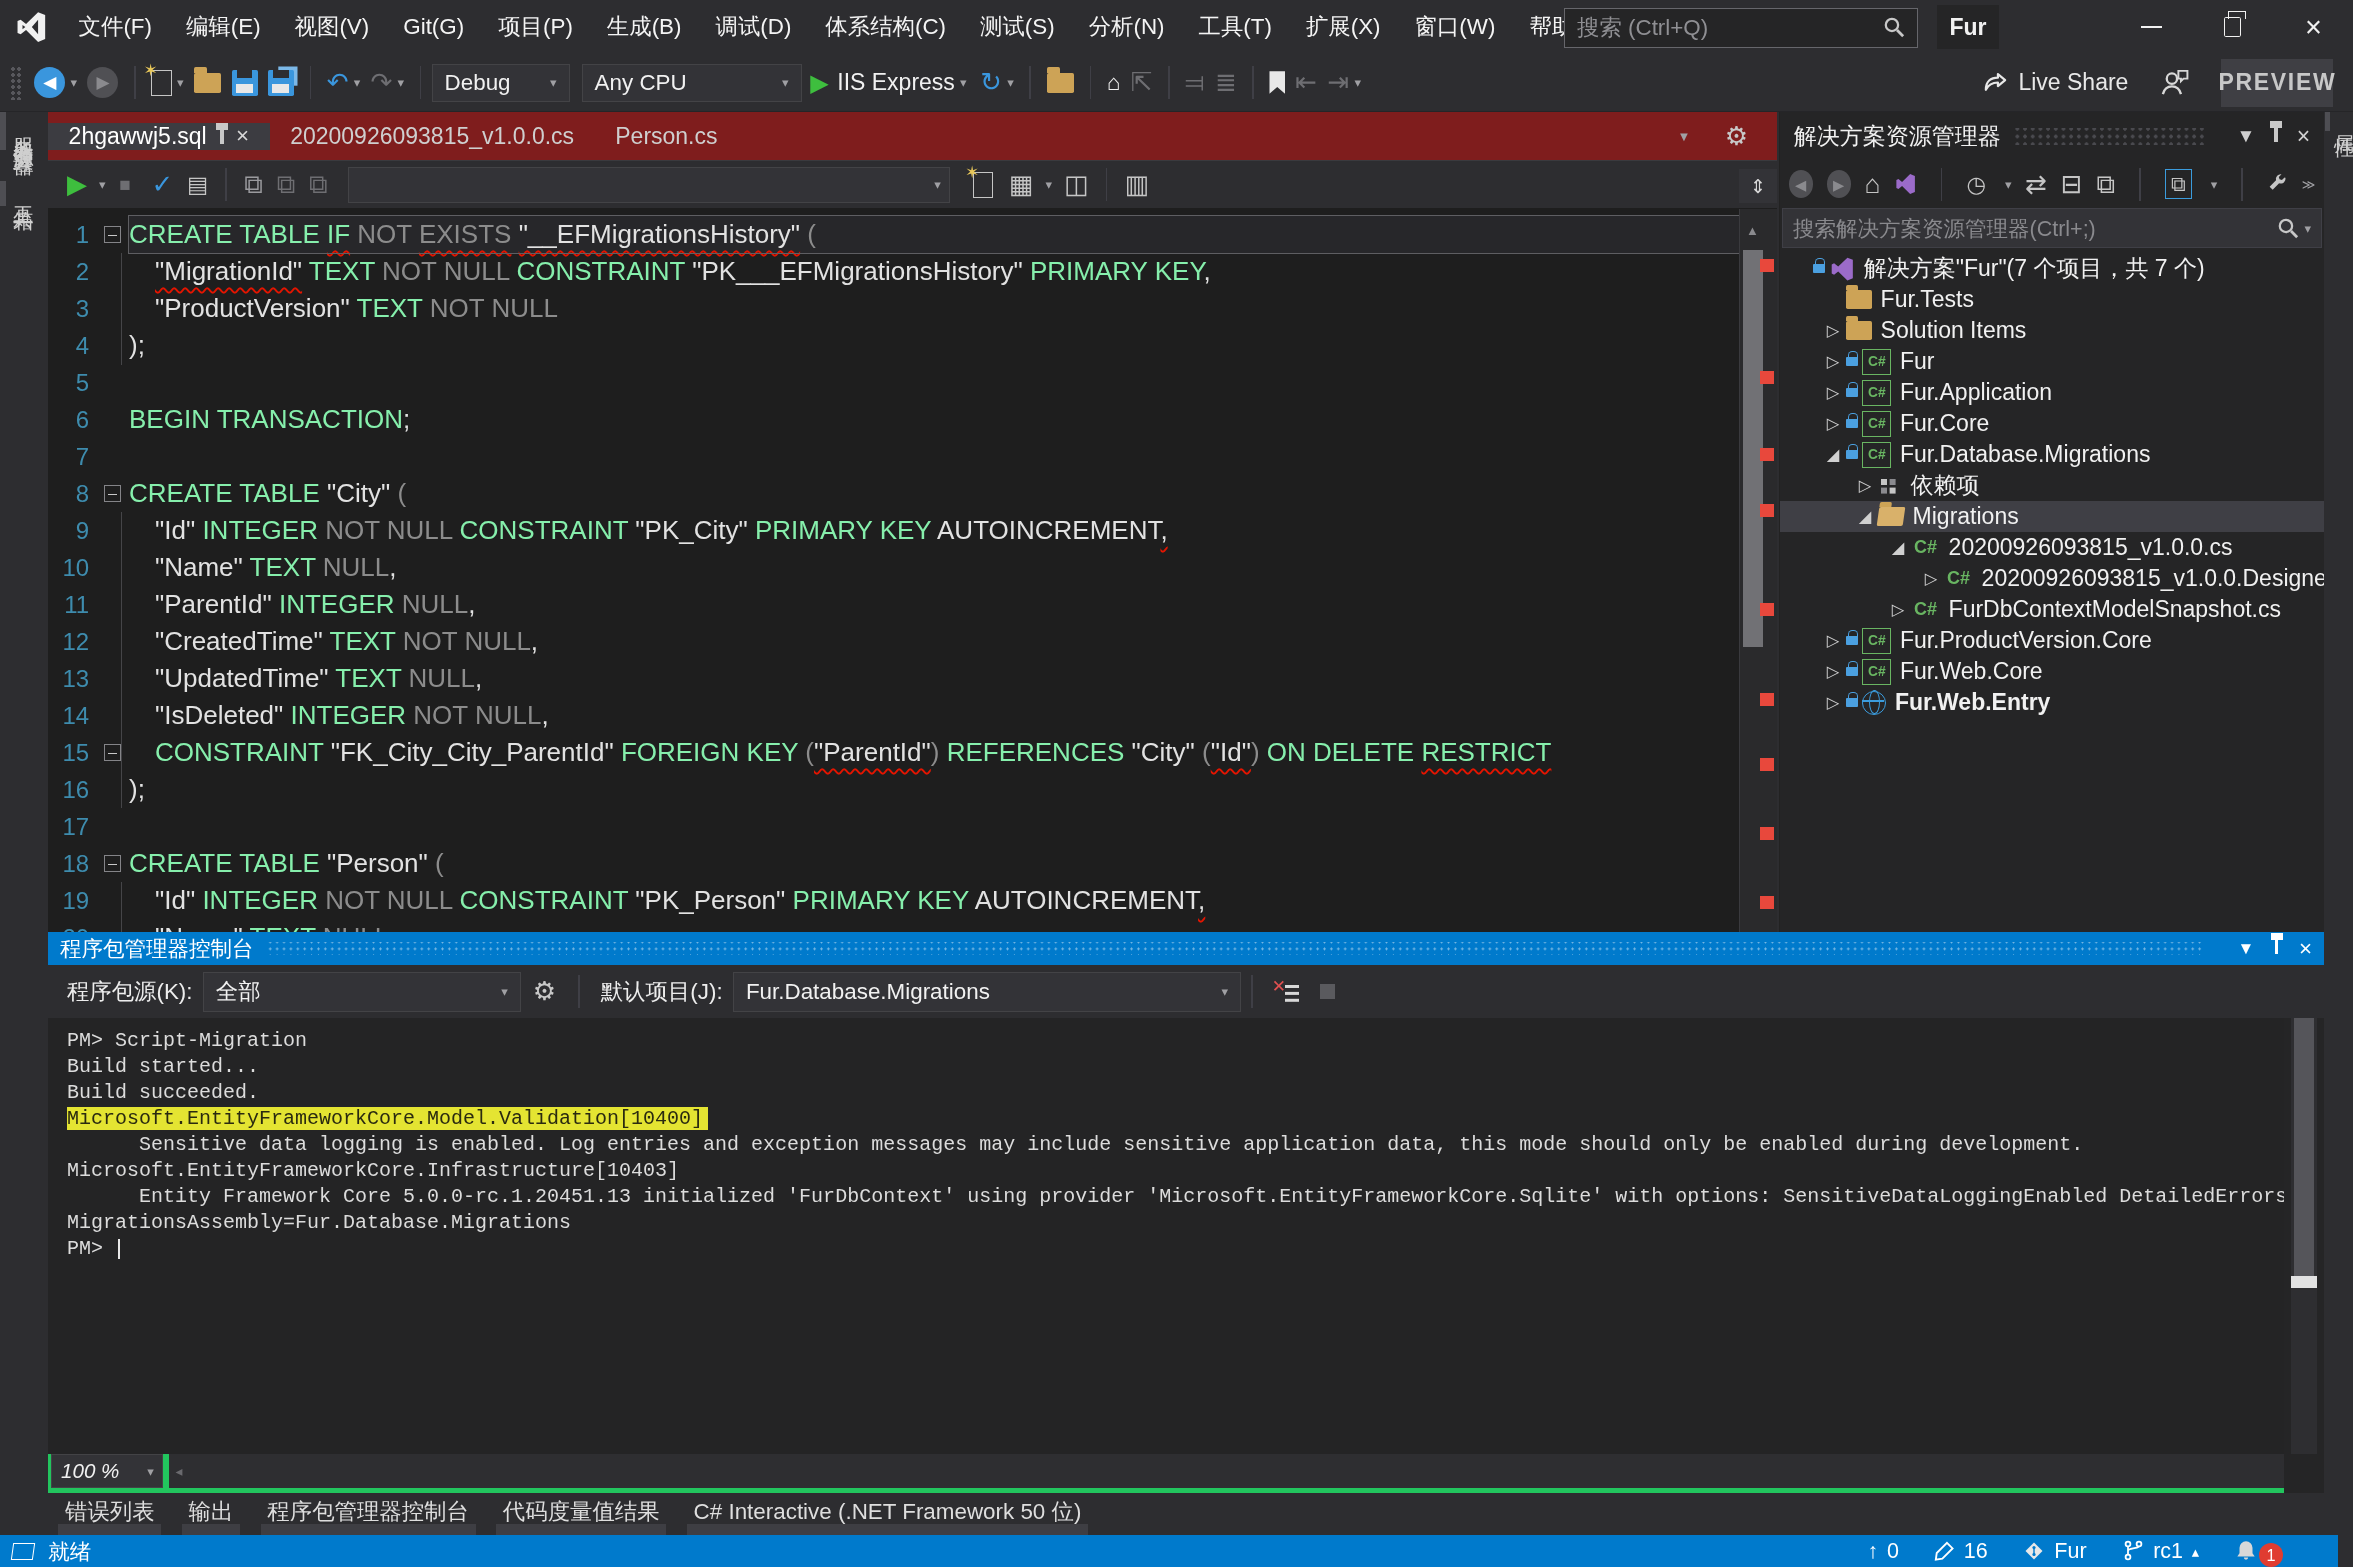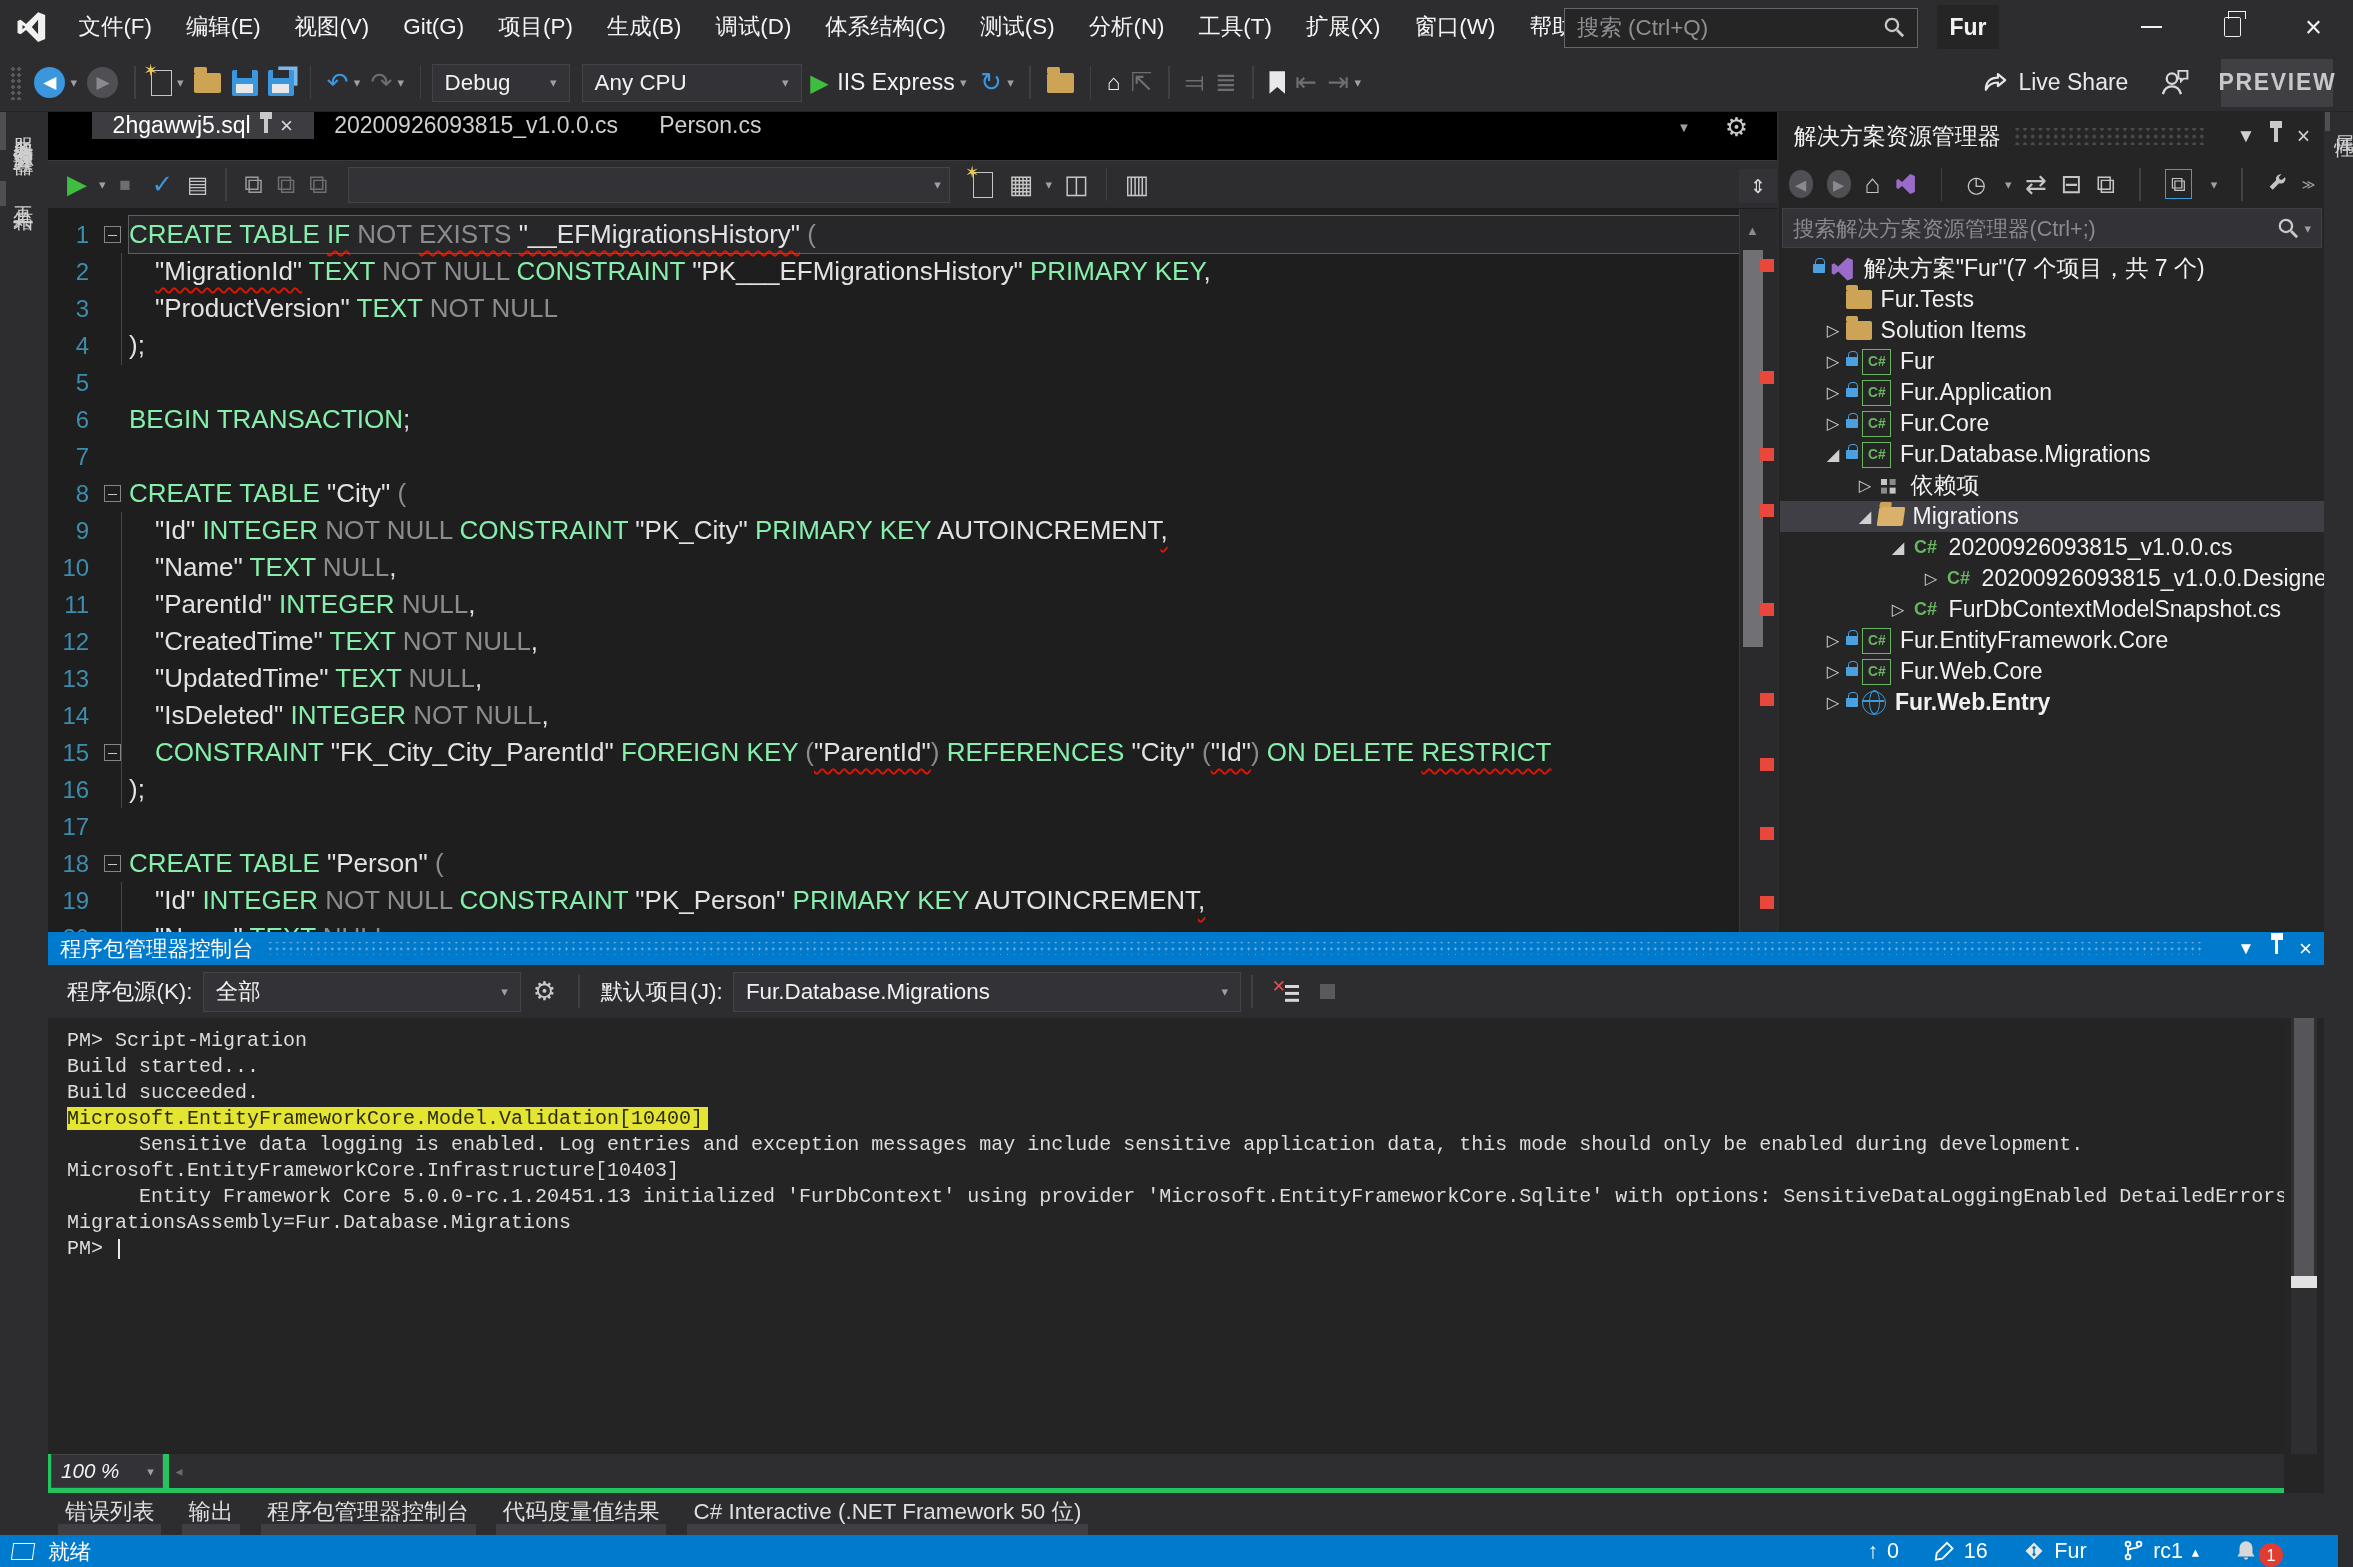--- a/index.html
+++ b/index.html
@@ -55,21 +55,21 @@
   .dim { color:#6E6E72; }
   .bookmark { width:15.5px; height:22.4px; background:#E8E8E8; clip-path:polygon(0 0,100% 0,100% 100%,50% 70%,0 100%); }
 
   
   .left-strip { position:absolute; left:0; top:112px; width:48px; bottom:74px; background:#2D2D30; }
   .vtab { writing-mode:vertical-rl; text-orientation:upright; font-size:20.6px; color:#CFCFCF;
           border-left:6px solid #4E4E53; padding:8.6px 6.9px 8.6px 3.4px; letter-spacing:2.6px; margin-bottom:31px; }
 
   
   .editor { position:absolute; left:48px; top:112px; width:1729px; height:820px; background:#1E1E1E; }
-  .tabsrow { height:48px; background:#000000; display:flex; align-items:flex-start;padding-left:44px; }
+  .tabsrow { height:48px; background:#7f1d1d; display:flex; align-items:center; }
   .etab { display:flex; align-items:center; padding:0 20.6px; font-size:23px; color:#CFCFCF; }
   .etab.active { background:#3C3C41; color:#FFFFFF; }
   .etab .pin { margin-left:13.8px; } .etab .x { margin-left:12px; color:#D8D8D8; font-size:22.4px; }
   .pinic { display:inline-block; width:3.4px; height:13.8px; background:#C8C8C8; position:relative; }
   .pinic::before { content:''; position:absolute; top:-6.9px; left:-4.3px; width:12px; height:6.9px; background:#C8C8C8; }
   .tabsrow-right { margin-left:auto; display:flex; align-items:center; gap:22.4px; padding-right:17px; color:#C5C5C5; }
   .sqlbar { height:48px; background:#2D2D30; border-top:0.9px solid #3A3A3E; display:flex; align-items:center; padding-left:12px; }
   .sqlbar .gly { margin:0 6.9px; }
   .sqlcombo { width:602px; height:36px; background:#333337; border:0.9px solid #434346; margin:0 13.8px;
               display:flex; align-items:center; padding:0 8.6px; }
@@ -510,21 +510,21 @@
         </div>
         <div class="trow" style="padding-left: 105px;">
           <span class="tarrow">▷</span>
           <span class="ticon ic-cs"></span>
           <span class="tlabel">FurDbContextModelSnapshot.cs</span>
         </div>
         <div class="trow" style="padding-left: 40px;">
           <span class="tarrow">▷</span>
           <span class="lock"></span>
           <span class="ticon ic-csproj"></span>
-          <span class="tlabel">Fur.EntityFramework.Core</span>
+          <span class="tlabel">Fur.ProductVersion.Core</span>
         </div>
         <div class="trow" style="padding-left: 40px;">
           <span class="tarrow">▷</span>
           <span class="lock"></span>
           <span class="ticon ic-csproj"></span>
           <span class="tlabel">Fur.Web.Core</span>
         </div>
         <div class="trow bold" style="padding-left: 40px;">
           <span class="tarrow">▷</span>
           <span class="lock"></span>

